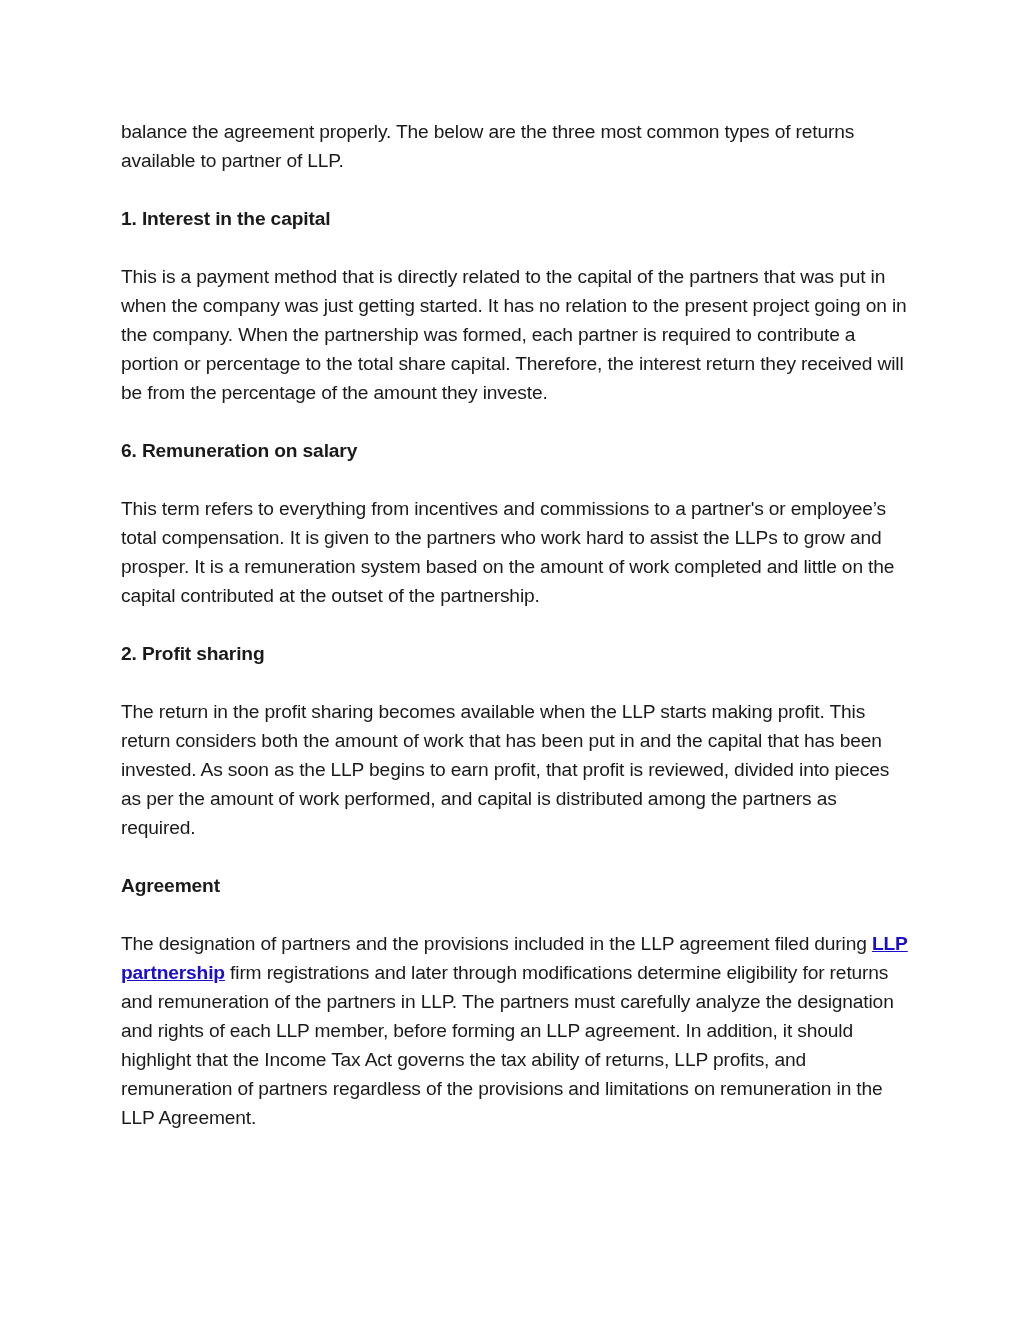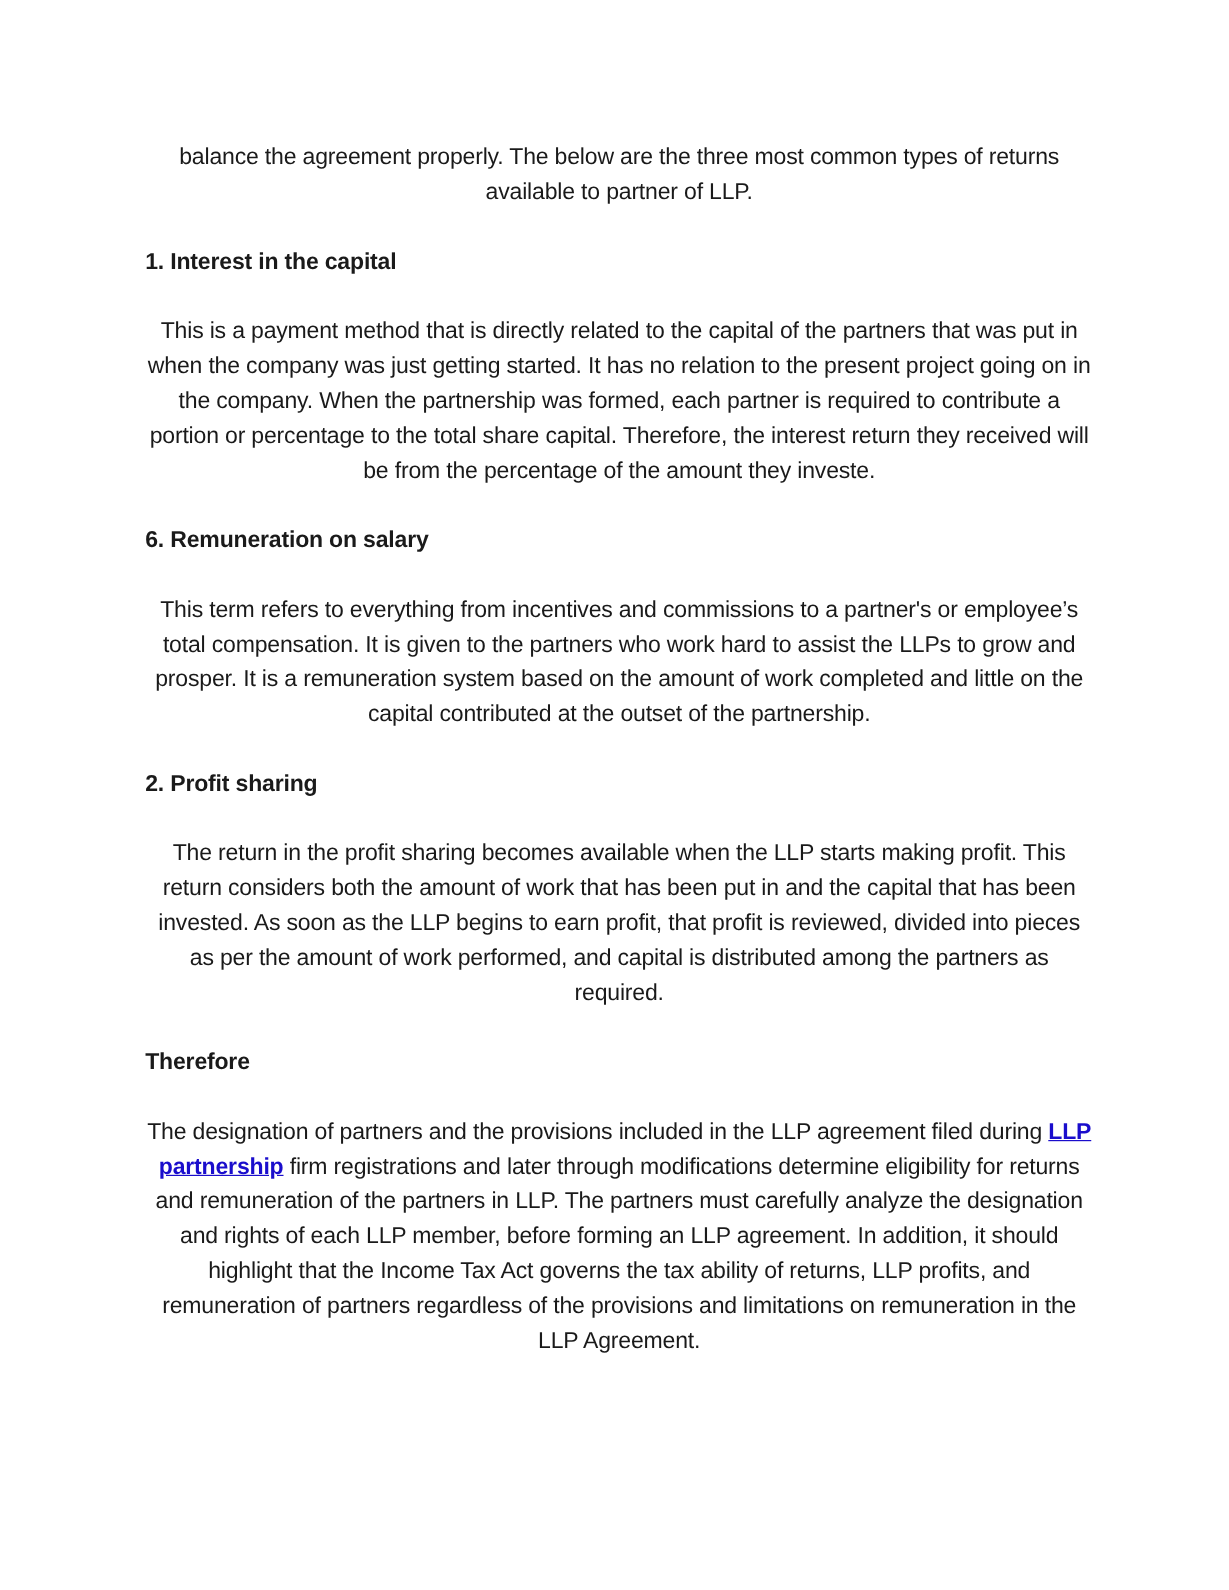--- a/index.html
+++ b/index.html
@@ -8,34 +8,34 @@
     position: absolute;
     left: 121px;
     top: 117px;
     width: 790px;
     font-family: "Liberation Sans", sans-serif;
     font-size: 19.2px;
     line-height: 29px;
     color: #1a1a1a;
     letter-spacing: -0.15px;
   }
-  .para { margin: 0 0 29px 0; text-align: center; }
+  .para { margin: 0 0 29px 0; }
   .heading { margin: 0 0 29px 0; font-weight: bold; }
   .link { color: #1a0dcc; font-weight: bold; text-decoration: underline; }
 </style>
 </head>
 <body>
 
 <div class="page">
   <p class="para">balance the agreement properly. The below are the three most common types of returns available to partner of LLP.</p>
 
   <p class="heading">1. Interest in the capital</p>
   <p class="para">This is a payment method that is directly related to the capital of the partners that was put in when the company was just getting started. It has no relation to the present project going on in the company. When the partnership was formed, each partner is required to contribute a portion or percentage to the total share capital. Therefore, the interest return they received will be from the percentage of the amount they investe.</p>
 
   <p class="heading">6. Remuneration on salary</p>
   <p class="para">This term refers to everything from incentives and commissions to a partner's or employee’s total compensation. It is given to the partners who work hard to assist the LLPs to grow and prosper. It is a remuneration system based on the amount of work completed and little on the capital contributed at the outset of the partnership.</p>
 
   <p class="heading">2. Profit sharing</p>
   <p class="para">The return in the profit sharing becomes available when the LLP starts making profit. This return considers both the amount of work that has been put in and the capital that has been invested. As soon as the LLP begins to earn profit, that profit is reviewed, divided into pieces as per the amount of work performed, and capital is distributed among the partners as required.</p>
 
-  <p class="heading">Therefore</p>
+  <p class="heading">Agreement</p>
   <p class="para"><span>The designation of partners and the provisions included in the LLP agreement filed during </span><a class="link" href="#">LLP partnership</a><span> firm registrations and later through modifications determine eligibility for returns and remuneration of the partners in LLP. The partners must carefully analyze the designation and rights of each LLP member, before forming an LLP agreement. In addition, it should highlight that the Income Tax Act governs the tax ability of returns, LLP profits, and remuneration of partners regardless of the provisions and limitations on remuneration in the LLP Agreement.</span></p>
 </div>
 
 </body></html>

